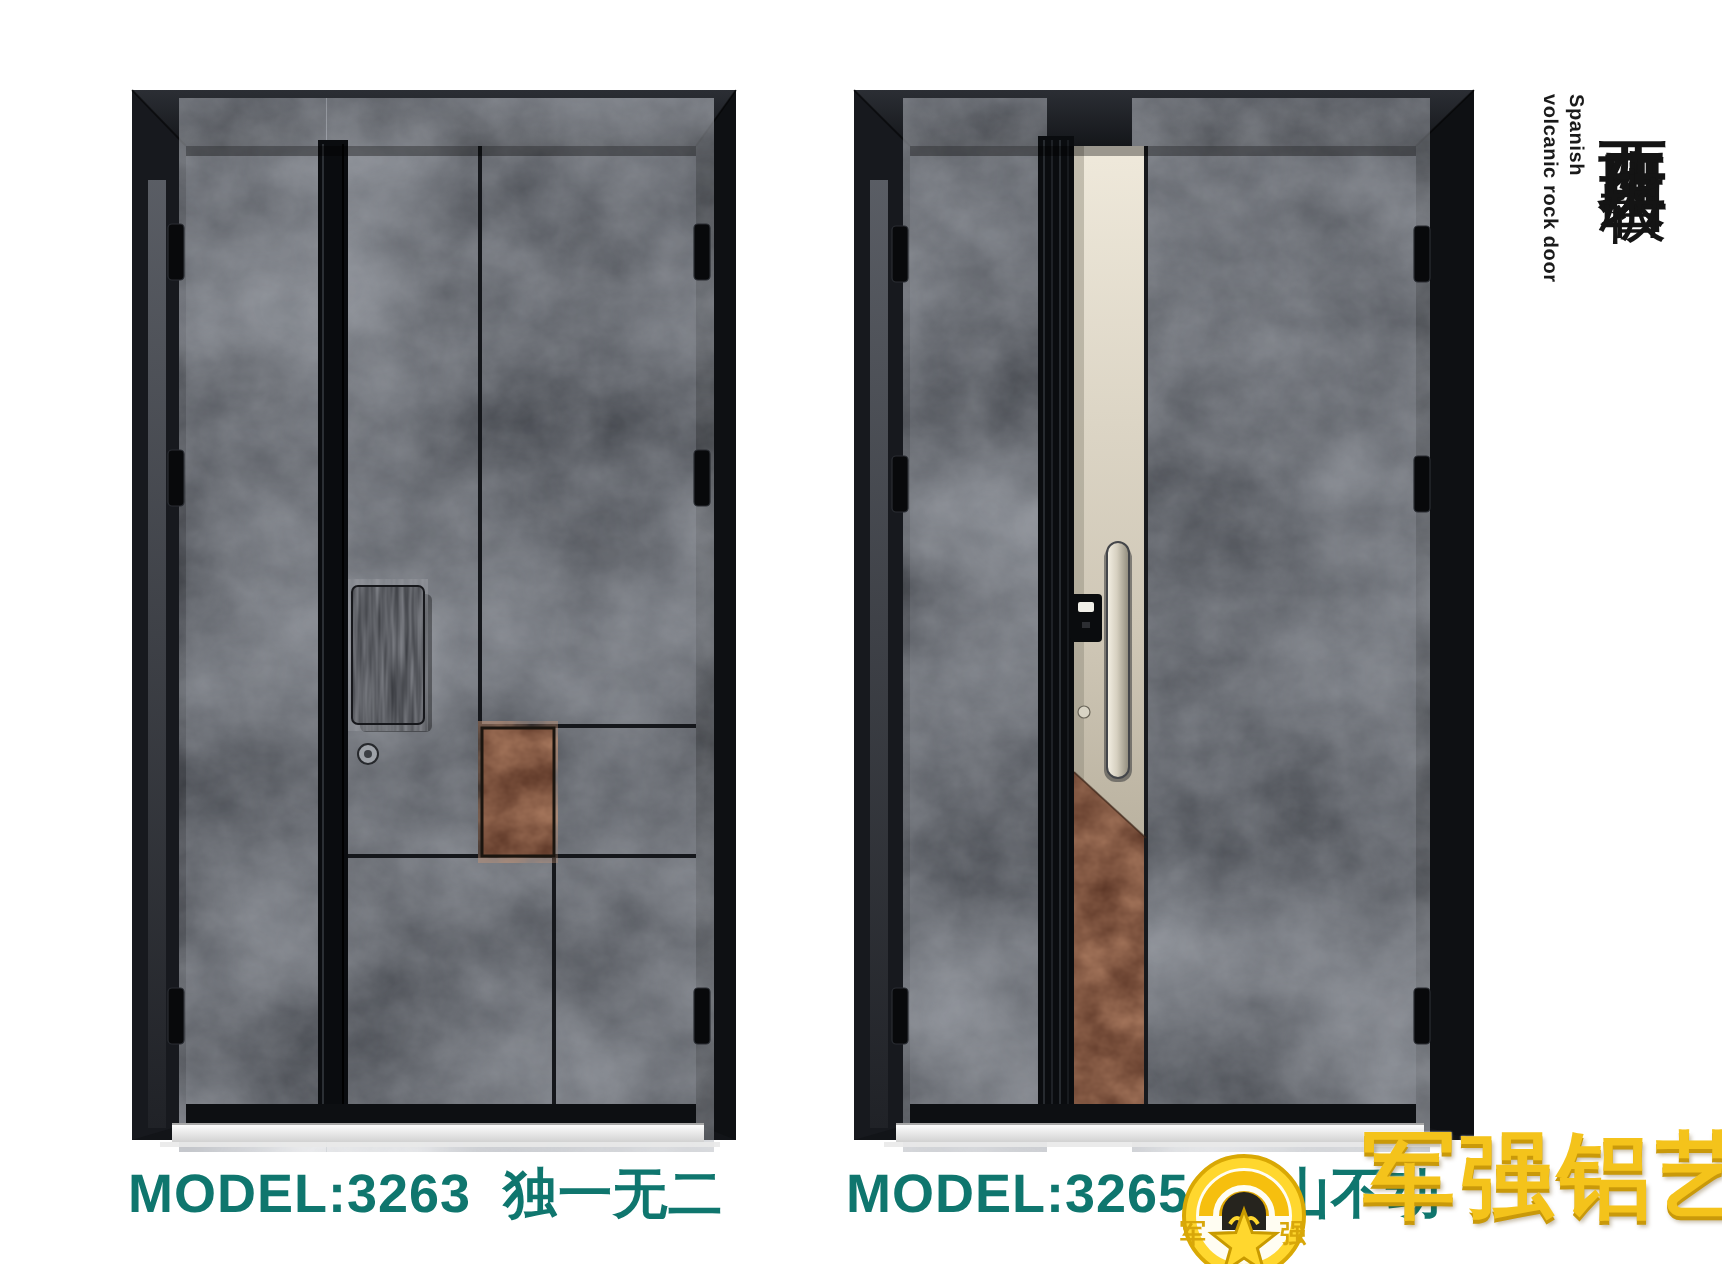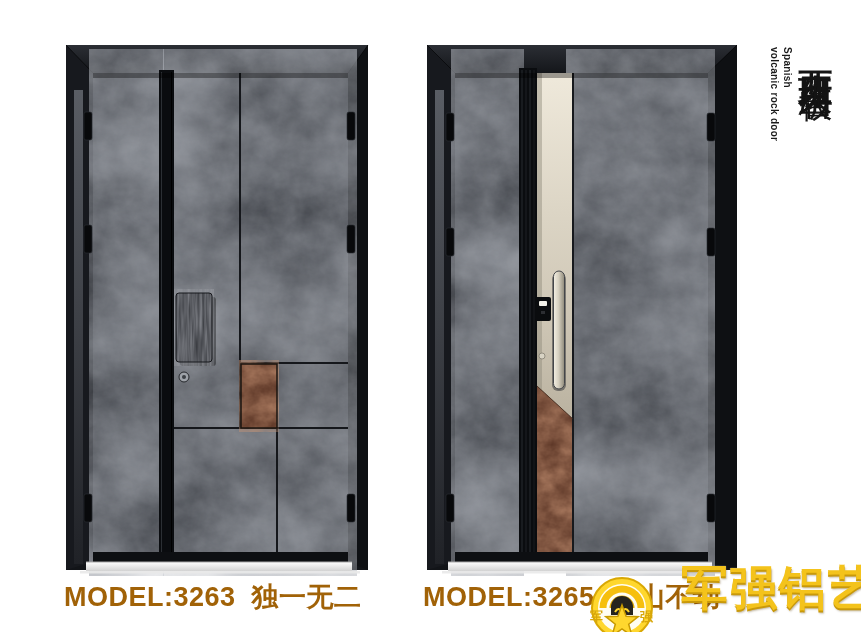--- a/index.html
+++ b/index.html
@@ -4,21 +4,21 @@
 <style>
   html,body{margin:0;padding:0;background:#ffffff;}
   #stage{
     position:relative; width:861px; height:632px; overflow:hidden;
     background:#ffffff; font-family:"Liberation Sans", sans-serif;
   }
   .doors{position:absolute;left:0;top:0;}
   .model-label{
     position:absolute; top:579px; white-space:nowrap;
     font-family:"Liberation Sans", sans-serif;
-    font-weight:700; font-size:27px; color:#a16207; letter-spacing:.5px;
+    font-weight:700; font-size:27px; color:#0f766e; letter-spacing:.5px;
   }
   .model-label .model-name{margin-left:16px; font-weight:700;}
   #model-left{left:64px;}
   #model-right{left:423px;}
   .cn-title{
     position:absolute; left:799px; top:44px;
     writing-mode:vertical-rl; text-orientation:upright;
     color:#141414; letter-spacing:3px; line-height:1;
     font-family:"Liberation Sans", sans-serif;
   }

